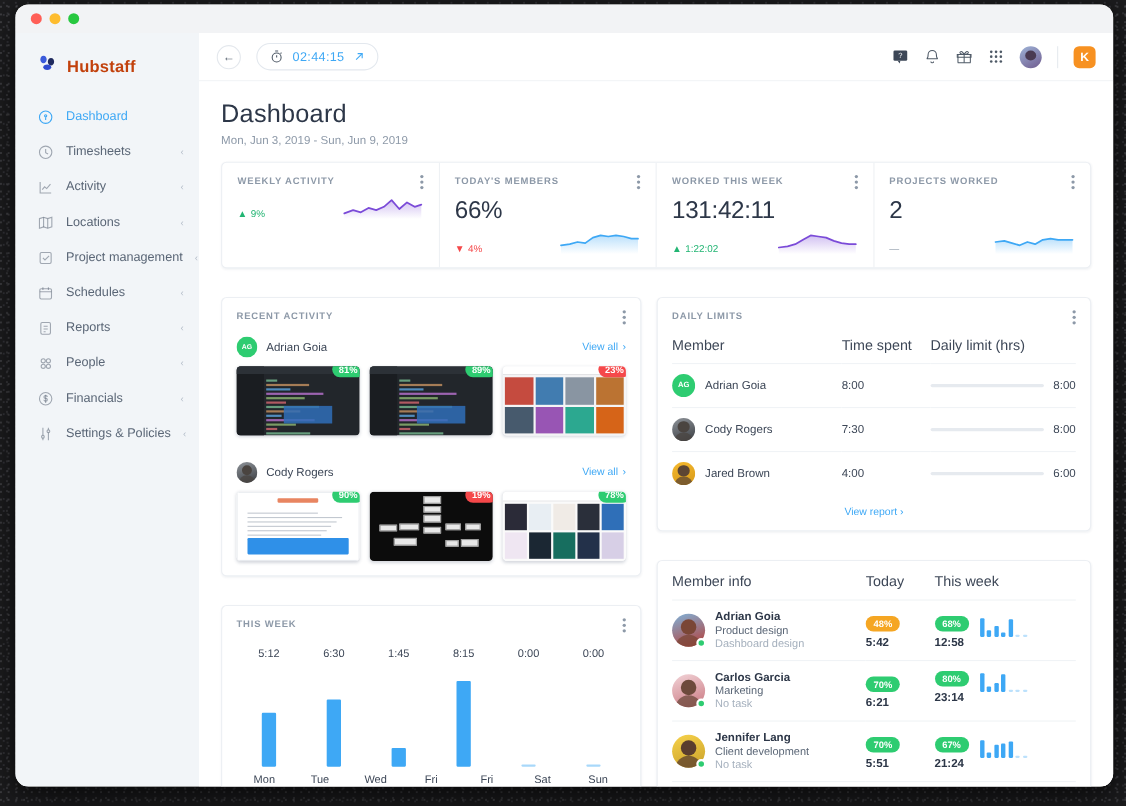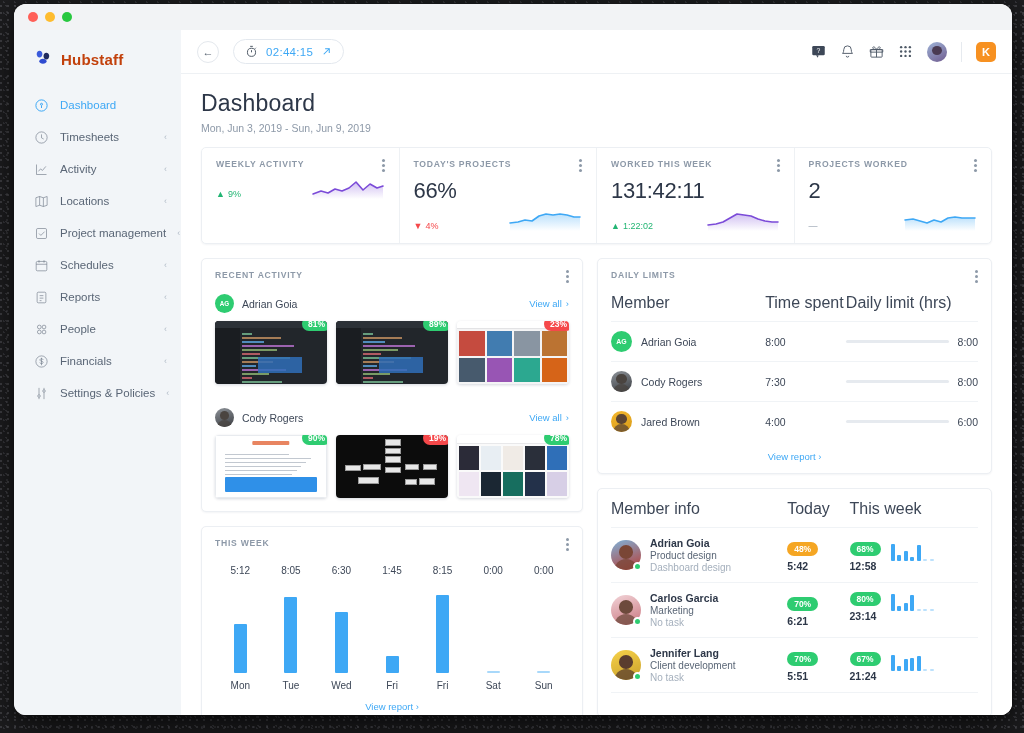--- a/index.html
+++ b/index.html
@@ -61,21 +61,21 @@
   .avatar-sm { width:20px; height:20px; border-radius:50%; background:linear-gradient(150deg,#9fb4d8,#6f5b8e); cursor:pointer; position:relative; overflow:hidden; }
   .avatar-sm::after{content:"";position:absolute;left:5px;top:4px;width:10px;height:9px;border-radius:50%;background:#4a3a52;}
   .kbadge { width:20px; height:20px; border-radius:5px; background:#f79121; color:#fff;
     font-size:11px; font-weight:bold; display:flex; align-items:center; justify-content:center; cursor:pointer; }
   .divider-v { width:1px; height:20px; background:#e6eaef; }
 
   .content { flex:1; overflow:hidden; padding:16px 20px 0 20px; background:#fff; }
   .page-title { font-size:23px; color:#2d3748; font-weight:normal; letter-spacing:.2px; }
   .page-sub { font-size:10.5px; color:#8d99a8; margin-top:5px; }
 
-  .card { background:#fff; border:1px solid #eceff3; border-radius:5px; box-shadow:0 1px 2px rgba(22,40,70,.05); }
+  .card { background:#fff; border:1px solid #eceff3; border-radius:5px; box-shadow:0 1px 2px rgba(22,40,70,.05);margin-top:12px; }
 
   
   .kpis { display:flex; margin-top:13px; }
   .kpi { flex:1; padding:11px 14px 12px 14px; position:relative; }
   .kpi + .kpi { border-left:1px solid #eef1f4; }
   .kpi-h { display:flex; align-items:flex-start; }
   .kpi-t { font-size:8.6px; color:#8d99a8; letter-spacing:.75px; font-weight:bold; }
   .kebab { margin-left:auto; width:3px; display:flex; flex-direction:column; gap:2px; cursor:pointer; }
   .kebab i { width:3px; height:3px; background:#8d99a8; border-radius:50%; display:block; }
   .kpi-v { font-size:22px; color:#2d3748; margin-top:6px; letter-spacing:-.3px; }
@@ -100,21 +100,21 @@
   .viewall { margin-left:auto; font-size:9.5px; color:#3ea8f5; cursor:pointer; display:flex; align-items:center; gap:4px; }
   .shots { display:flex; gap:9px; padding:8px 13px 13px 13px; }
   .shot { flex:1; height:63px; border-radius:4px; position:relative; overflow:hidden; cursor:pointer;
     box-shadow:0 1px 3px rgba(22,40,70,.18); }
   .pct { position:absolute; top:-4px; right:-4px; font-size:8.5px; color:#fff; font-weight:bold;
     padding:2px 6px; border-radius:9px; }
   .pct.hi { background:#2ecc71; } .pct.lo { background:#f5484a; }
 
   
   table { width:100%; border-collapse:collapse; }
-  .tbl-h th { font-size:16px; color:#3d4757; font-weight:normal; text-align:left; padding:9px 0 9px 0; }
+  .tbl-h th { font-size:13px; color:#3d4757; font-weight:normal; text-align:left; padding:9px 0 9px 0; }
   .tbl td { padding:9px 0; border-top:1px solid #f0f3f6; font-size:10.5px; color:#3d4757; }
   .mcell { display:flex; align-items:center; gap:9px; }
   .bar-wrap { display:flex; align-items:center; gap:9px; }
   .bar-bg { flex:1; height:3px; background:#e6eaef; border-radius:2px; overflow:hidden; max-width:125px; }
   .bar-fi { height:3px; background:#3ea8f5; border-radius:2px; }
   .viewreport { text-align:center; font-size:9.5px; color:#3ea8f5; padding:10px 0 11px 0; cursor:pointer; }
 
   
   .chart { padding:14px 13px 0 13px; }
   .chart-cols { display:flex; align-items:flex-end; height:108px; }
@@ -345,21 +345,21 @@
                       </linearGradient>
                     </defs>
                     <path d="M2 17 L10 14 L17 16 L24 12 L31 14 L38 11 L45 5 L52 13 L59 7 L66 11 L72 9 L72 22 L2 22 Z" fill="url(#g0)"></path>
                     <path d="M2 17 L10 14 L17 16 L24 12 L31 14 L38 11 L45 5 L52 13 L59 7 L66 11 L72 9" fill="none" stroke="#7b4bd8" stroke-width="1.6" stroke-linejoin="round" stroke-linecap="round"></path>
                   </svg>
                 </span>
               </div>
             </div>
             <div class="kpi">
               <div class="kpi-h">
-                <span class="kpi-t">TODAY'S PROJECTS</span>
+                <span class="kpi-t">TODAY'S MEMBERS</span>
                 <span class="kebab">
                   <i></i>
                   <i></i>
                   <i></i>
                 </span>
               </div>
               <div class="kpi-v">66%</div>
               <div class="kpi-f">
                 <span class="delta down">
                   <span>▼</span>
@@ -604,26 +604,20 @@
               <div class="chart">
                 <div class="chart-cols" id="chart-cols">
                     <div class="ccol">
                       <div class="cwrap">
                         <span class="cval">5:12</span>
                         <div class="cbar" style="height:49px;"></div>
                       </div>
                     </div>
                     <div class="ccol">
                       <div class="cwrap">
-                        <span class="cval">8:05</span>
-                        <div class="cbar" style="height:76px;"></div>
-                      </div>
-                    </div>
-                    <div class="ccol">
-                      <div class="cwrap">
                         <span class="cval">6:30</span>
                         <div class="cbar" style="height:61px;"></div>
                       </div>
                     </div>
                     <div class="ccol">
                       <div class="cwrap">
                         <span class="cval">1:45</span>
                         <div class="cbar" style="height:17px;"></div>
                       </div>
                     </div>

